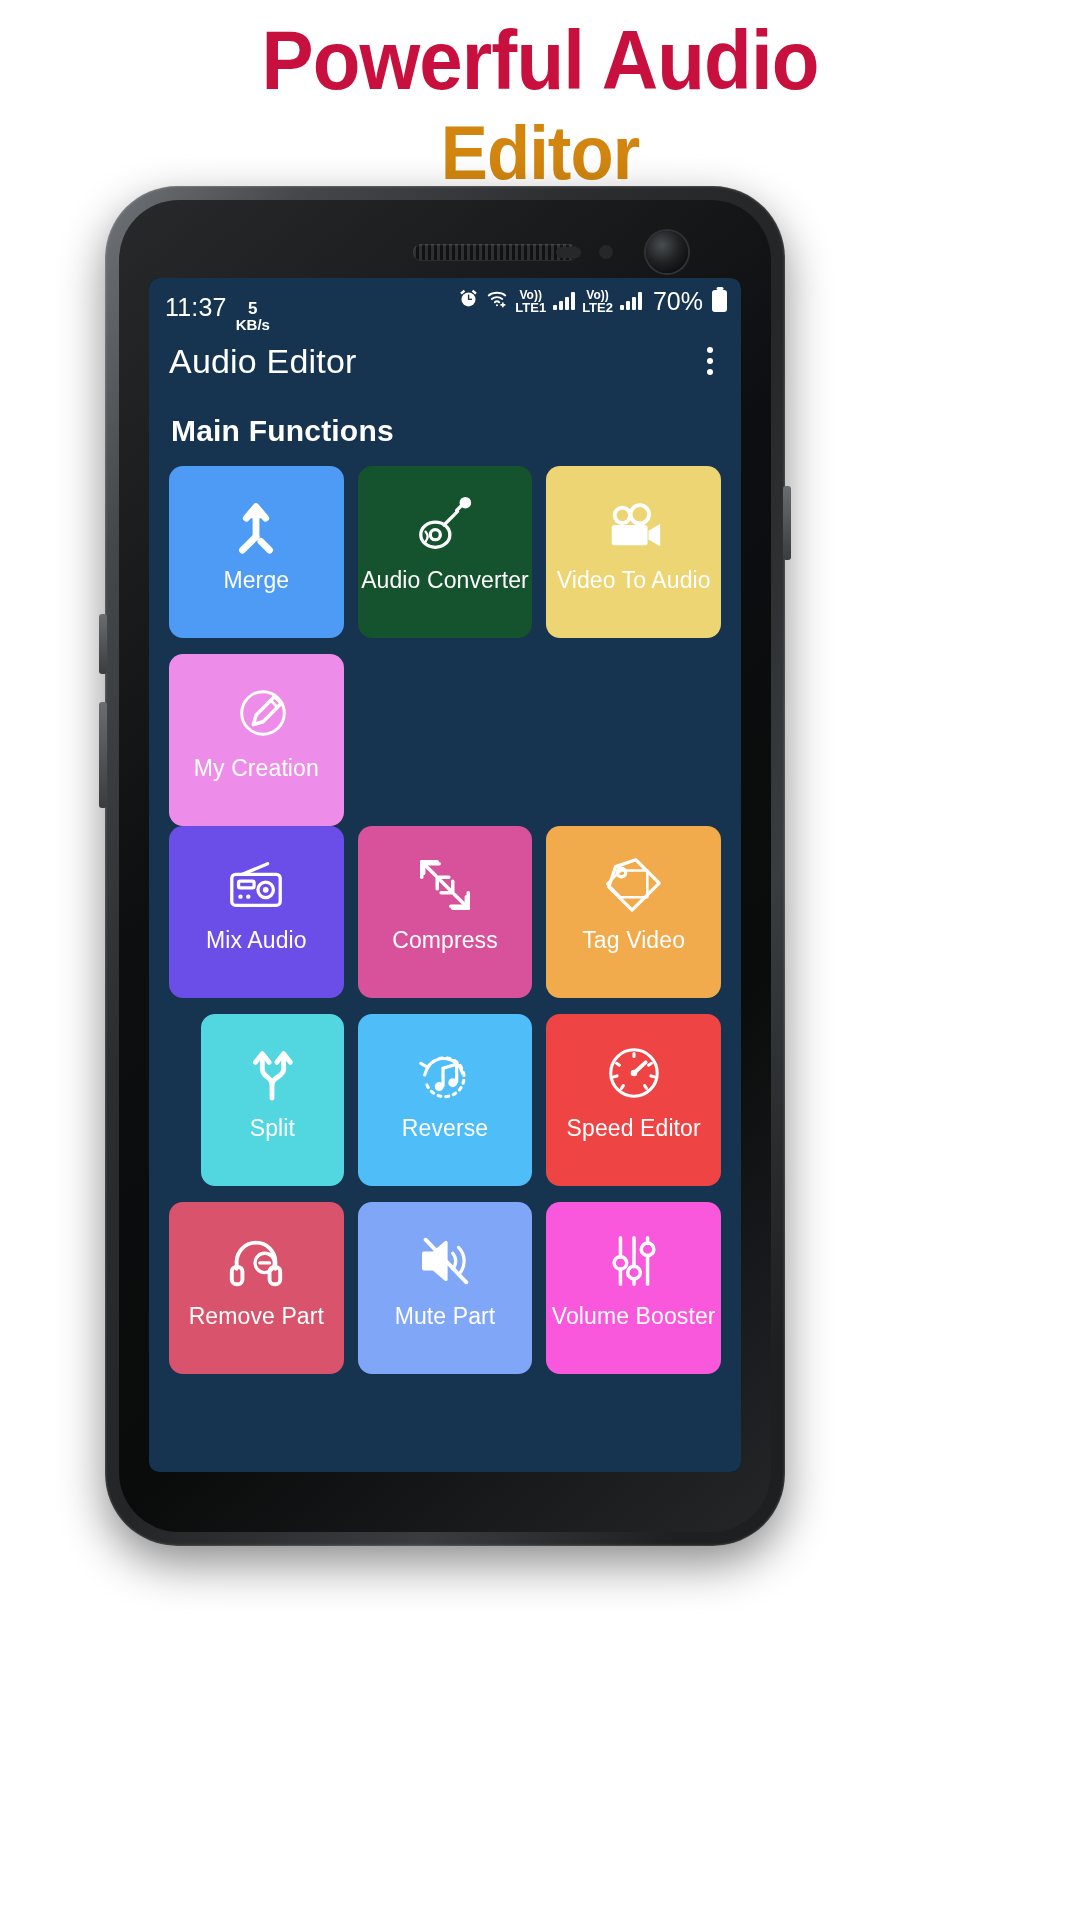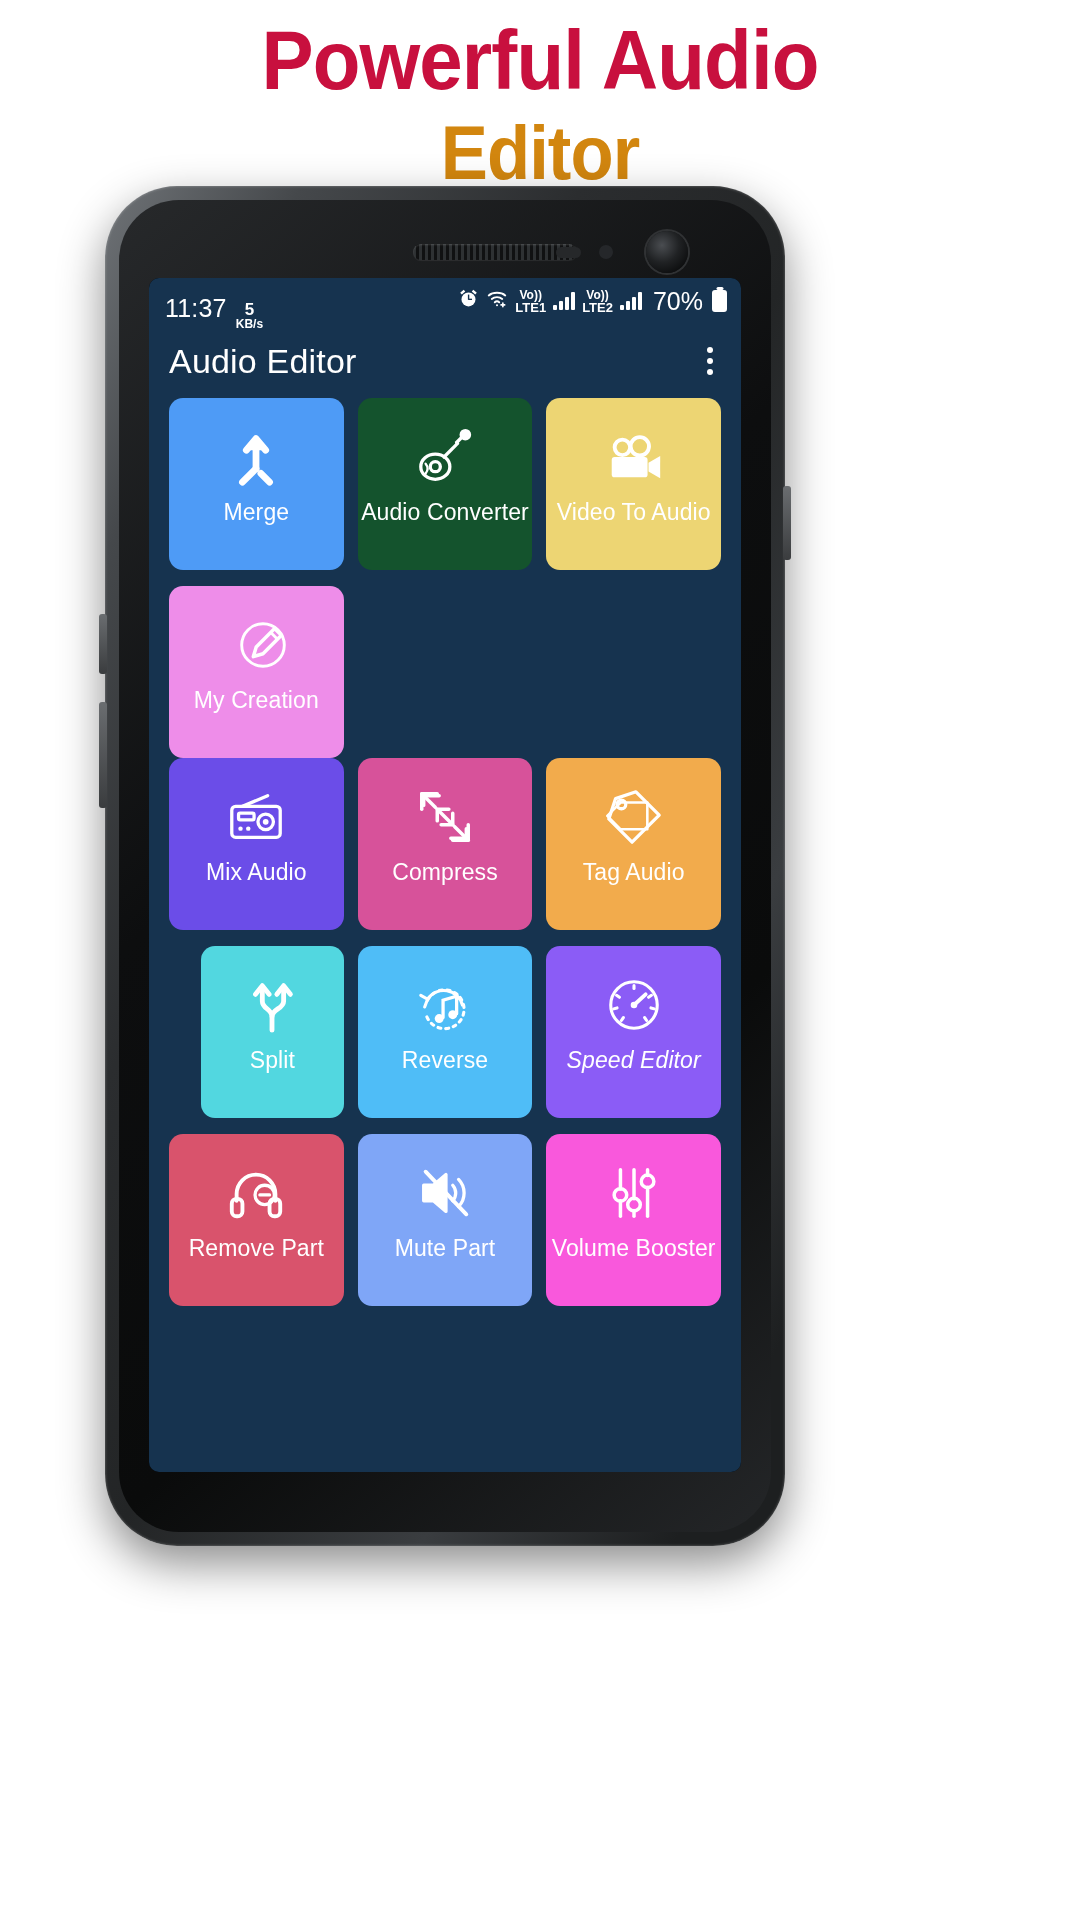--- a/index.html
+++ b/index.html
@@ -123,21 +123,21 @@
     font-size: 23px;
     flex: 0 0 auto;
   }
   .sb-left { display: flex; align-items: baseline; gap: 9px; }
   .sb-time { font-size: 25px; letter-spacing: .2px; margin-top: 24px; }
   .netspeed {
     display: flex; flex-direction: column; align-items: center;
     line-height: 1; position: relative; top: -2px;
   }
   .netspeed .num { font-size: 17px; font-weight: bold; }
-  .netspeed .unit { font-size: 12px; font-weight: bold; }
+  .netspeed .unit { font-size: 15px; font-weight: bold; }
   .sb-right {
     margin-left: auto;
     display: flex; align-items: center; gap: 7px;
   }
   .volte { display: flex; flex-direction: column; align-items: center; line-height: 1; }
   .volte .v1 { font-size: 12px; font-weight: bold; }
   .volte .v2 { font-size: 13px; font-weight: bold; }
   .bars { display: flex; align-items: flex-end; gap: 2px; height: 18px; }
   .bars i { width: 4px; background: #fff; border-radius: 1px; display: block; }
   .bars i:nth-child(1){ height: 5px; }
@@ -283,20 +283,21 @@
             <span class="appbar-title">Audio Editor</span>
             <span class="overflow">
               <span></span>
               <span></span>
               <span></span>
             </span>
           </div>
 
           <div class="content">
 
+            <div class="section-title">Main Functions</div>
             <div class="grid" id="grid-main">
                 <div class="tile" style="background: rgb(78, 155, 246);">
                   <div class="ico">
                     <svg viewBox="0 0 64 64" fill="none" stroke="#ffffff" stroke-width="7" stroke-linecap="round" stroke-linejoin="round">
                       <path d="M32 44 L32 16"></path>
                       <path d="M22 25 L32 13 L42 25" fill="#ffffff" stroke-linejoin="round"></path>
                       <path d="M32 44 L18 58"></path>
                       <path d="M37 49 L46 58"></path>
                     </svg>
                   </div>
@@ -375,21 +376,21 @@
                   <div class="tlabel">Compress</div>
                 </div>
                 <div class="tile" style="background: rgb(242, 171, 76);">
                   <div class="ico">
                     <svg viewBox="0 0 64 64" fill="none" stroke="#ffffff" stroke-width="3.4" stroke-linejoin="round">
                       <path d="M33 6 L58 31 L33 56 L8 31 L8 6 Z" transform="rotate(-45 32 32) scale(0.78) translate(9 9)"></path>
                       <path d="M13 13 L34 6 L58 30 L30 58 L6 34 Z"></path>
                       <circle cx="19" cy="19" r="4.5"></circle>
                     </svg>
                   </div>
-                  <div class="tlabel">Tag Audio</div>
+                  <div class="tlabel">Tag Video</div>
                 </div>
                 <div class="tile" style="background: rgb(82, 215, 224); margin-left: 32px;">
                   <div class="ico">
                     <svg viewBox="0 0 64 64" fill="none" stroke="#ffffff" stroke-width="5" stroke-linecap="round" stroke-linejoin="round">
                       <path d="M32 58 L32 44 C32 36 22 36 22 28 L22 14"></path>
                       <path d="M15 21 L22 12 L29 21"></path>
                       <path d="M32 44 C32 36 44 36 44 28 L44 14"></path>
                       <path d="M37 21 L44 12 L51 21"></path>
                     </svg>
                   </div>
@@ -401,21 +402,21 @@
                       <path d="M14 27 A20 20 0 1 1 12 40" stroke-dasharray="3 5"></path>
                       <path d="M14 26 A20 20 0 0 1 50 32"></path>
                       <path d="M7 22 L14 26 L11 34"></path>
                       <path d="M30 45 V27 L44 23 V41" stroke-width="3.4"></path>
                       <circle cx="26" cy="46" r="4.6" fill="#ffffff" stroke="none"></circle>
                       <circle cx="40" cy="42" r="4.6" fill="#ffffff" stroke="none"></circle>
                     </svg>
                   </div>
                   <div class="tlabel">Reverse</div>
                 </div>
-                <div class="tile" style="background: #8b5cf6; font-style: italic;">
+                <div class="tile" style="background: #ef4444;">
                   <div class="ico">
                     <svg viewBox="0 0 64 64" fill="none" stroke="#ffffff" stroke-width="3.2" stroke-linecap="round">
                       <circle cx="32" cy="32" r="24"></circle>
                       <path d="M32 32 L44 21" stroke-width="4"></path>
                       <circle cx="32" cy="32" r="3.4" fill="#ffffff" stroke="none"></circle>
                       <path d="M14 22 L17 24"></path>
                       <path d="M32 12 L32 15"></path>
                       <path d="M50 22 L47 24"></path>
                       <path d="M11 36 L14.5 35"></path>
                       <path d="M53 36 L49.5 35"></path>

